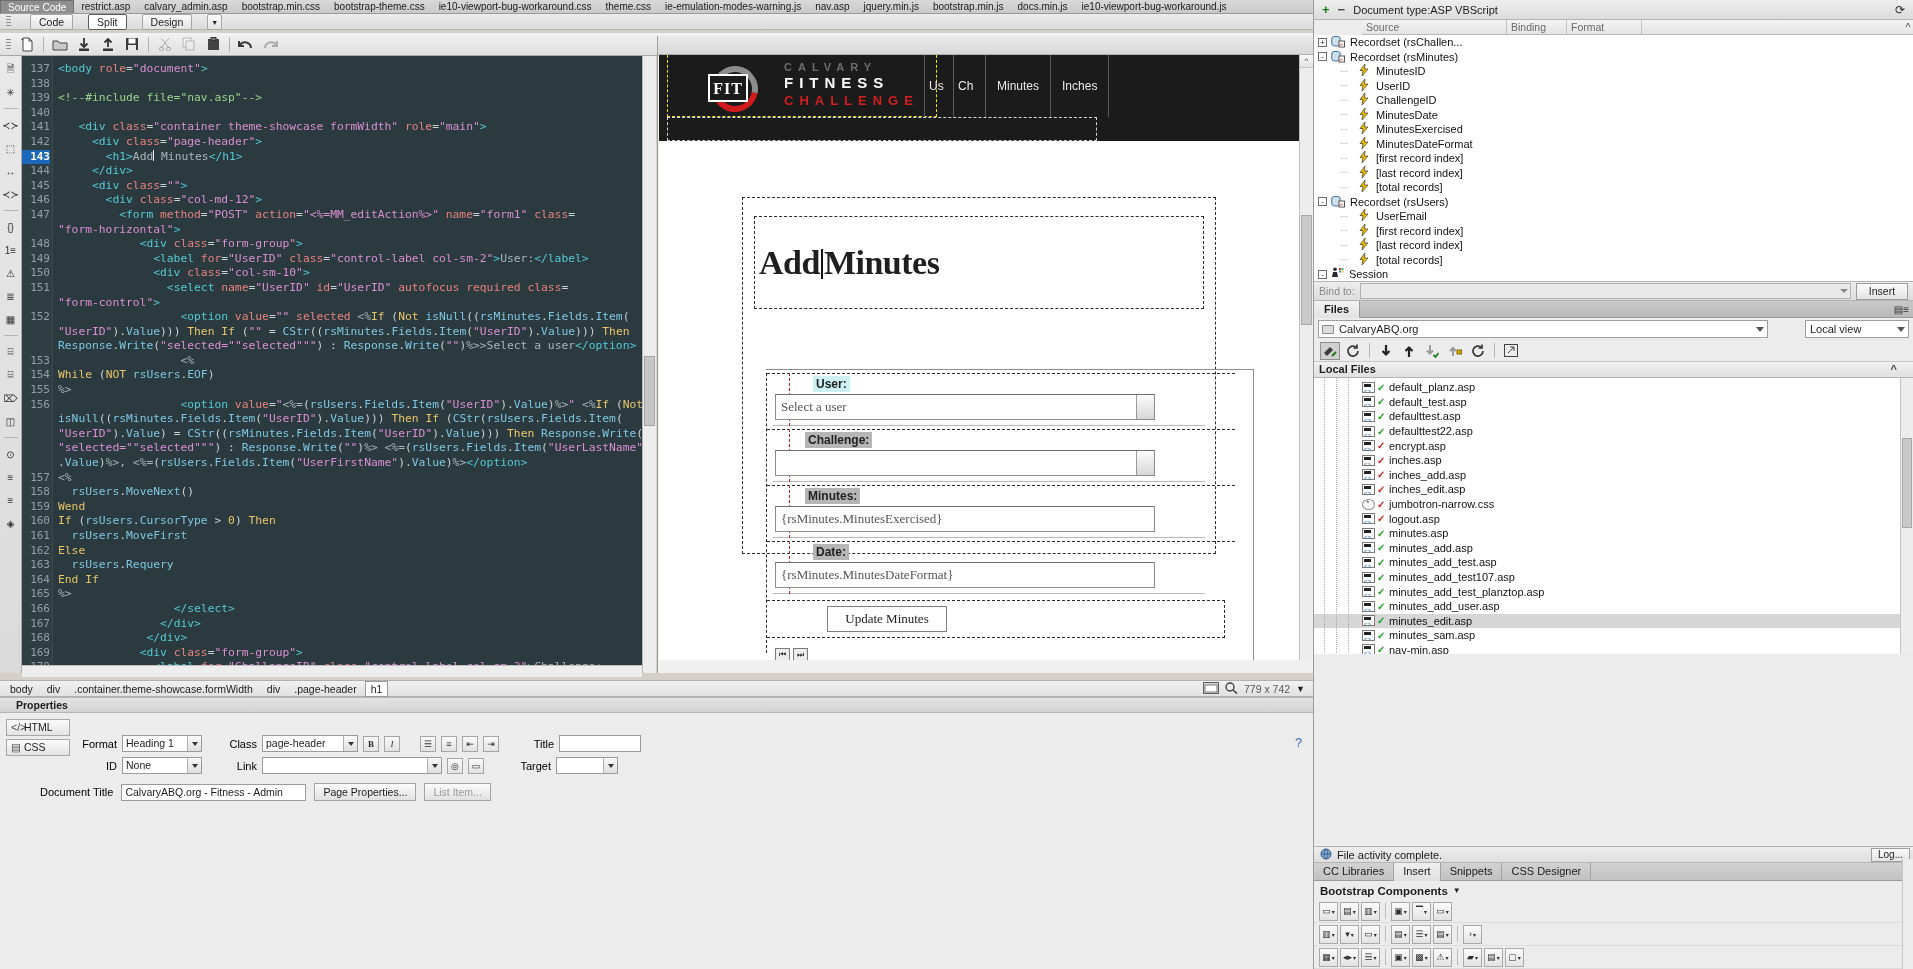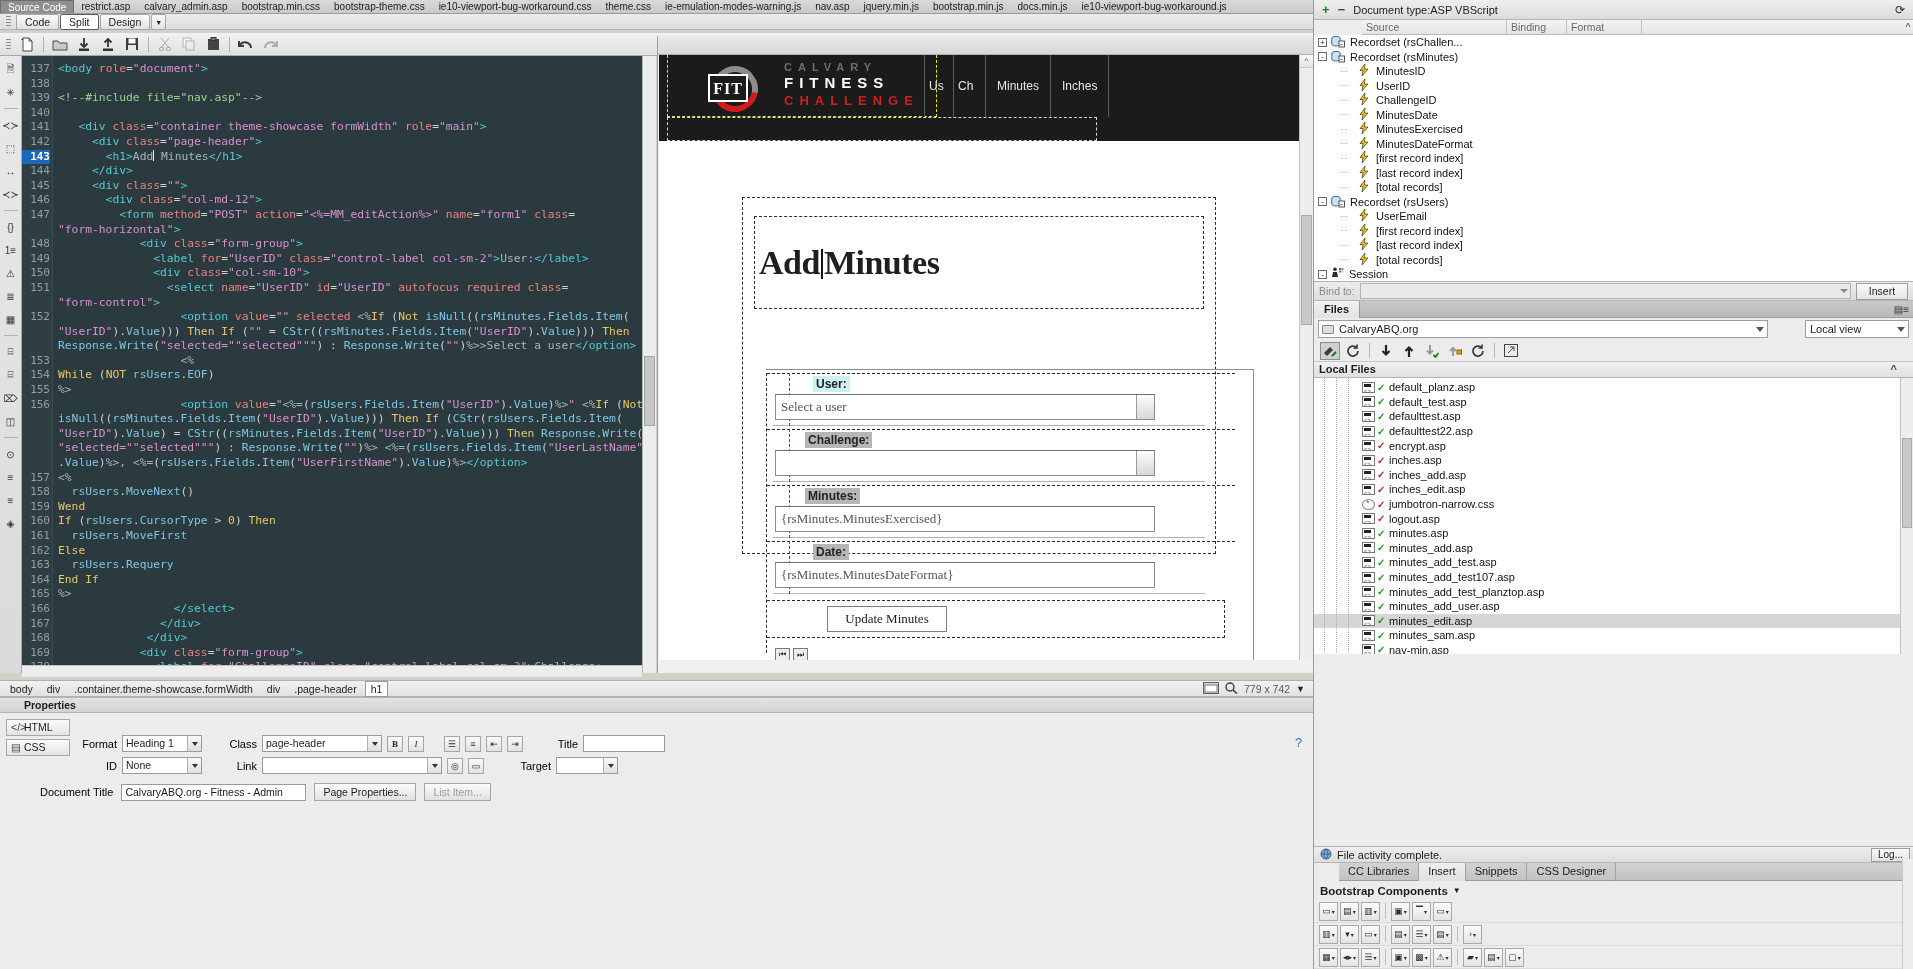--- a/index.html
+++ b/index.html
@@ -29,21 +29,21 @@
   .tabstrip .tab.active {
     background: #8f8f8f; color: #fff; border: 1px solid #6f6f6f;
     border-bottom: none;
   }
 
   
   .viewbar {
     position: absolute; left: 0; top: 14px; width: 1313px; height: 16px;
     background: linear-gradient(#ececec, #dcdcdc);
     border-bottom: 1px solid #b4b4b4;
-    display: flex; align-items: center; padding-left: 6px; gap: 1px;
+    display: flex; align-items: center; padding-left: 6px; gap: 15px;
   }
   .grip { width: 5px; height: 13px; margin-right: 4px;
     background-image: radial-gradient(#8d8d8d 40%, transparent 41%);
     background-size: 2px 3px; }
   .vbtn {
     height: 16px; min-width: 34px; padding: 0 8px;
     font-size: 10.5px; color: #1d1d1d; line-height: 15px;
     background: linear-gradient(#fbfbfb,#e2e2e2);
     border: 1px solid #a6a6a6; border-radius: 2px; text-align: center;
   }
@@ -219,21 +219,21 @@
   .tagbar .right { margin-left: auto; display: flex; align-items: center; gap: 6px; padding-right: 8px; }
   .tagbar .dim { color: #595959; }
 
   
   .props {
     position: absolute; left: 0; top: 697px; width: 1313px; height: 272px;
     background: #ececec; border-top: 1px solid #b5b5b5;
   }
   .props-title { height: 15px; background: linear-gradient(#e3e3e3,#d2d2d2);
     border-bottom: 1px solid #b4b4b4; font-size: 10.5px; color: #1c1c1c;
-    padding-left: 24px; line-height: 14px; font-weight: bold; }
+    padding-left: 16px; line-height: 14px; font-weight: bold; }
   .props-body { position: relative; padding: 16px 0 0 6px; }
   .ptoggle { width: 64px; height: 17px; margin-bottom: 3px;
     background: linear-gradient(#fbfbfb,#e3e3e3); border: 1px solid #a8a8a8;
     font-size: 10.5px; line-height: 15px; padding-left: 4px; color: #1c1c1c; }
   .ptoggle .mark { display: inline-block; width: 13px; color: #444; }
   .plabel { text-align: right; }
   .pinput { height: 17px; border: 1px solid #9b9b9b; background: #fff; font-size: 10.5px;
     line-height: 15px; padding-left: 3px; color: #1c1c1c; }
   .pselect { position: relative; height: 17px; border: 1px solid #9b9b9b; background: #fff;
     font-size: 10.5px; line-height: 15px; padding-left: 3px; color: #1c1c1c; }
@@ -337,21 +337,21 @@
     background: #c9c9c9; border: 1px solid #a8a8a8; }
 
   .statusrow { position: absolute; left: 0; bottom: 0; width: 600px; }
   .fstatus { height: 17px; background: linear-gradient(#eeeeee,#dedede);
     border-top: 1px solid #b5b5b5; border-bottom: 1px solid #b5b5b5;
     display: flex; align-items: center; font-size: 11px; color: #1c1c1c; padding-left: 6px; }
   .fstatus .logbtn { margin-left: auto; margin-right: 4px; height: 14px; padding: 0 6px;
     border: 1px solid #9e9e9e; background: linear-gradient(#fafafa,#e3e3e3); font-size: 10px;
     line-height: 12px; }
   .panel-tabs { height: 18px; background: linear-gradient(#d2d2d2,#c2c2c2);
-    border-bottom: 1px solid #9c9c9c; display: flex; align-items: center; font-size: 11px; margin-left: 25px; }
+    border-bottom: 1px solid #9c9c9c; display: flex; align-items: center; font-size: 11px; }
   .panel-tabs .pt { padding: 0 9px; height: 18px; line-height: 17px; color: #1c1c1c;
     border-right: 1px solid #a3a3a3; }
   .panel-tabs .pt.active { background: linear-gradient(#efefef,#e0e0e0); font-weight: normal; }
   .bs-title { height: 19px; background: #ececec; display: flex; align-items: center;
     padding-left: 6px; font-size: 11.5px; font-weight: bold; color: #1c1c1c; }
   .bs-title .car { margin-left: 5px; font-size: 8px; }
   .bs-row { height: 23px; background: #ececec; display: flex; align-items: center;
     padding-left: 5px; gap: 2px; border-bottom: 1px solid #dcdcdc; }
   .bs-btn { height: 19px; min-width: 19px; padding: 0 2px; border: 1px solid #a9a9a9;
     background: linear-gradient(#fbfbfb,#e3e3e3); display: flex; align-items: center;
@@ -655,21 +655,21 @@
           <span class="mark">▤</span><span>CSS</span>
         </div>
       </div>
 
       <div style="position:absolute; left:65px; top:22px; display:flex; align-items:center; gap:5px;">
         <span class="plabel" style="width:52px;">Format</span>
         <div class="pselect" style="width:80px;">
           <span>Heading 1</span><span class="ar"></span>
         </div>
         <span class="plabel" style="width:36px; margin-left:14px;">Class</span>
-        <div class="pselect" style="width:120px;">
+        <div class="pselect" style="width:96px;">
           <span>page-header</span><span class="ar"></span>
         </div>
         <div class="fbtn b">B</div>
         <div class="fbtn i">I</div>
         <div style="width:10px;"></div>
         <div class="fbtn">☰</div>
         <div class="fbtn">≡</div>
         <div class="fbtn">⇤</div>
         <div class="fbtn">⇥</div>
         <span class="plabel" style="width:30px; margin-left:20px;">Title</span>

